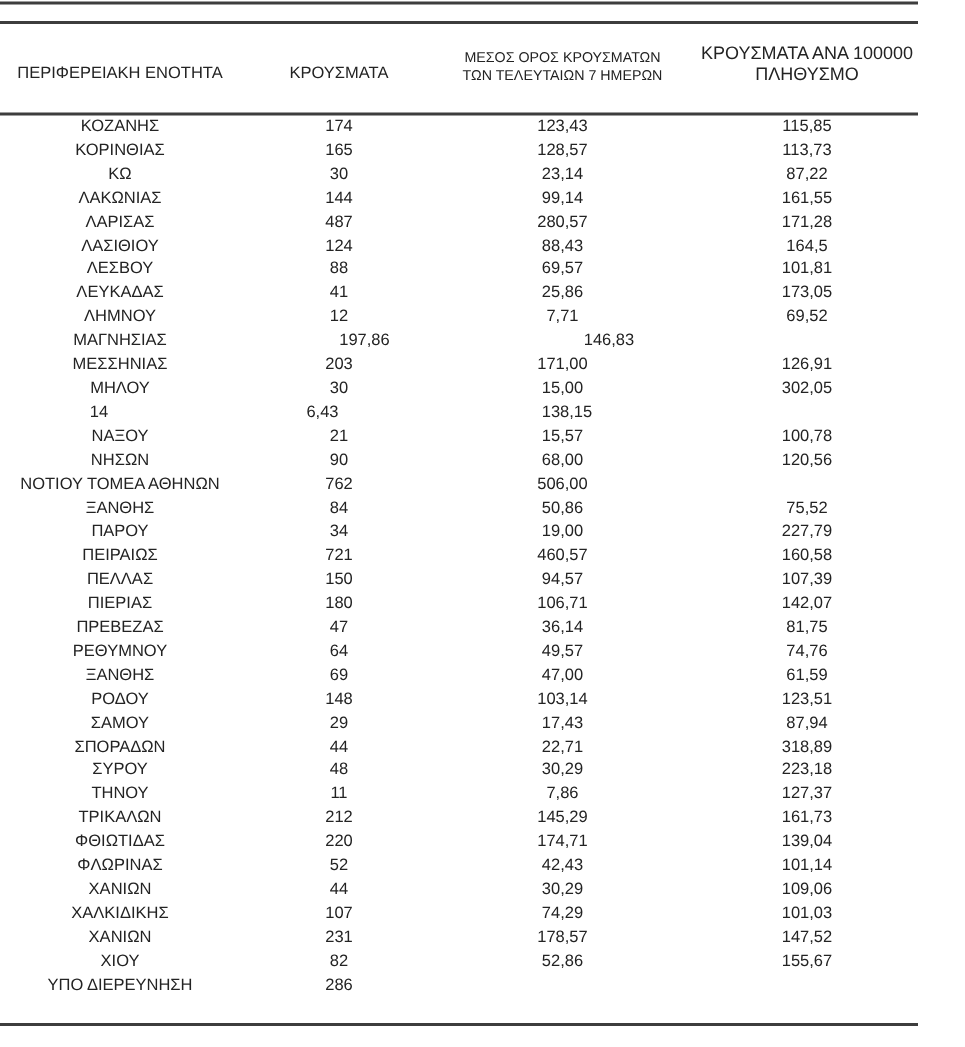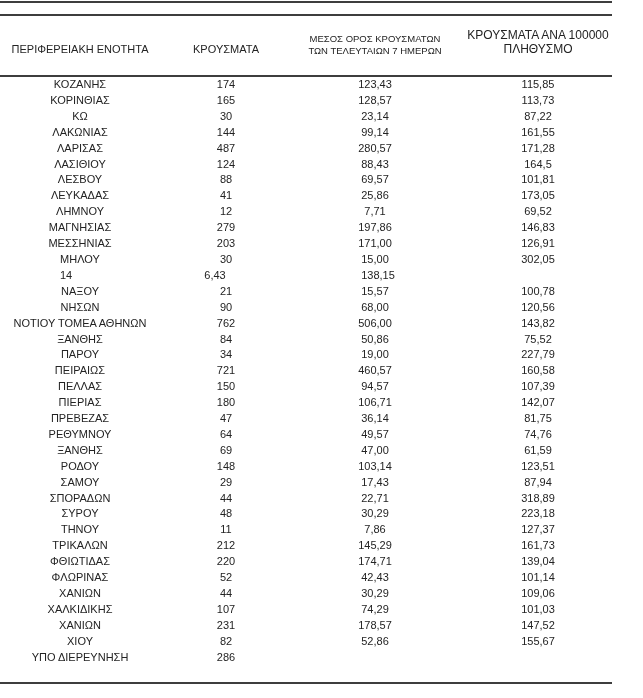--- a/index.html
+++ b/index.html
@@ -112,21 +112,20 @@
         <div class="cell c4">173,05</div>
       </div>
       <div class="row">
         <div class="cell c1">ΛΗΜΝΟΥ</div>
         <div class="cell c2">12</div>
         <div class="cell c3">7,71</div>
         <div class="cell c4">69,52</div>
       </div>
       <div class="row">
         <div class="cell c1">ΜΑΓΝΗΣΙΑΣ</div>
-        <div class="cell c2">279</div>
         <div class="cell c3">197,86</div>
         <div class="cell c4">146,83</div>
       </div>
       <div class="row">
         <div class="cell c1">ΜΕΣΣΗΝΙΑΣ</div>
         <div class="cell c2">203</div>
         <div class="cell c3">171,00</div>
         <div class="cell c4">126,91</div>
       </div>
       <div class="row">
@@ -149,21 +148,20 @@
       <div class="row">
         <div class="cell c1">ΝΗΣΩΝ</div>
         <div class="cell c2">90</div>
         <div class="cell c3">68,00</div>
         <div class="cell c4">120,56</div>
       </div>
       <div class="row">
         <div class="cell c1">ΝΟΤΙΟΥ ΤΟΜΕΑ ΑΘΗΝΩΝ</div>
         <div class="cell c2">762</div>
         <div class="cell c3">506,00</div>
-        <div class="cell c4">143,82</div>
       </div>
       <div class="row">
         <div class="cell c1">ΞΑΝΘΗΣ</div>
         <div class="cell c2">84</div>
         <div class="cell c3">50,86</div>
         <div class="cell c4">75,52</div>
       </div>
       <div class="row">
         <div class="cell c1">ΠΑΡΟΥ</div>
         <div class="cell c2">34</div>

